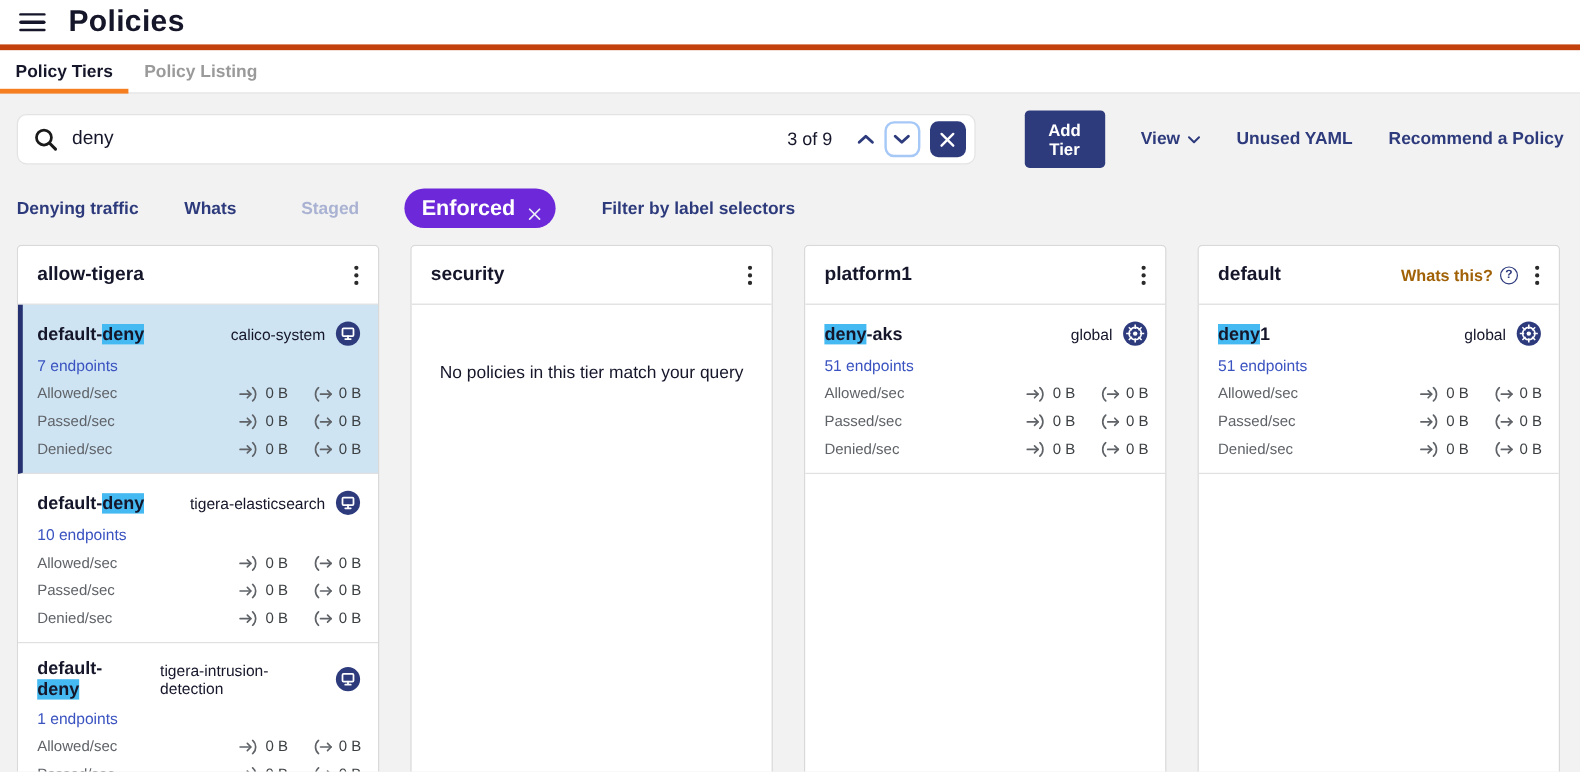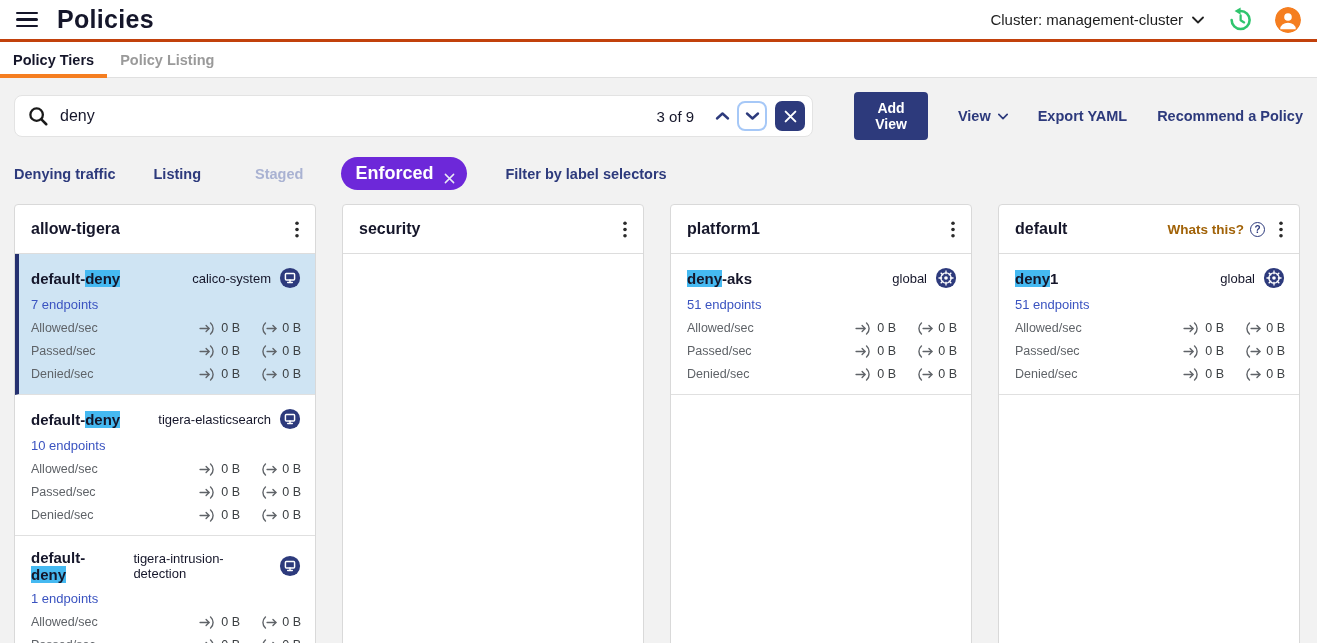--- a/index.html
+++ b/index.html
@@ -6,21 +6,21 @@
   html,body { margin:0; padding:0; }
   body {
     width:1317px; height:643px; overflow:hidden;
     font-family:"Liberation Sans", sans-serif;
     background:#f2f2f2; color:#15162a;
   }
   .icon svg { display:block; }
 
   
   .topbar { height:42px; background:#fff; display:flex; align-items:center;
-    padding:0 16px; border-bottom:3px solid #c2410c; }
+    padding:0 16px; border-bottom:5px solid #c2410c; }
   .hamburger { width:22px; display:flex; flex-direction:column; gap:4px; cursor:pointer; padding:3px 0; }
   .hamburger span { height:2.6px; background:#15162a; border-radius:2px; }
   .page-title { font-size:25px; font-weight:bold; color:#15162a; margin-left:19px; letter-spacing:.3px; }
   .topbar-right { margin-left:auto; display:flex; align-items:center; gap:22px; }
   .cluster { display:flex; align-items:center; gap:9px; font-size:15px; color:#1d1d1d; cursor:pointer; }
   .round-icon { width:26px; height:26px; border-radius:50%; overflow:hidden; cursor:pointer; }
 
   
   .tabs { background:#fff; display:flex; border-bottom:1px solid #e0e0e0; }
   .tab { position:relative; padding:10px 13px 9px; min-width:96px; font-size:14.5px;
@@ -86,44 +86,20 @@
 </head>
 <body>
 
 <div class="topbar">
   <div class="hamburger">
     <span></span>
       <span></span>
       <span></span>
   </div>
   <div class="page-title">Policies</div>
-  <div class="topbar-right">
-    <div class="cluster">
-      <span>Cluster: management-cluster</span>
-      <span class="icon">
-        <svg width="12" height="8" viewBox="0 0 12 8" fill="none">
-            <path d="M1 1.5l5 5 5-5" stroke="#222" stroke-width="1.8" stroke-linecap="round" stroke-linejoin="round"></path>
-          </svg>
-      </span>
-    </div>
-    <span class="icon" style="cursor:pointer">
-      <svg width="27" height="27" viewBox="0 0 24 24" fill="none">
-        <path d="M13 4.5a8 8 0 1 1-8 8" stroke="#2fc56d" stroke-width="2.3" stroke-linecap="round"></path>
-        <path d="M13 1.3l-5.4 3.2 5.4 3.2z" fill="#2fc56d"></path>
-        <path d="M13 8.4v4.3l3.1 1.9" stroke="#2fc56d" stroke-width="2" stroke-linecap="round" stroke-linejoin="round"></path>
-      </svg>
-    </span>
-    <span class="round-icon icon">
-      <svg width="26" height="26" viewBox="0 0 24 24">
-        <circle cx="12" cy="12" r="12" fill="#f57e20"></circle>
-        <circle cx="12" cy="9.3" r="3.5" fill="#fff"></circle>
-        <path d="M4.8 20.5a7.2 6 0 0 1 14.4 0z" fill="#fff"></path>
-      </svg>
-    </span>
-  </div>
 </div>
 
 <div class="tabs">
   <div class="tab active">Policy Tiers</div>
   <div class="tab">Policy Listing</div>
 </div>
 
 <div class="controls-row">
   <div class="searchbar">
     <span class="icon">
@@ -150,37 +126,37 @@
     </div>
     <div class="close-btn">
       <span class="icon">
         <svg width="13" height="13" viewBox="0 0 12 12" fill="none">
             <path d="M1.5 1.5l9 9M10.5 1.5l-9 9" stroke="#fff" stroke-width="1.8" stroke-linecap="round"></path>
           </svg>
       </span>
     </div>
   </div>
   <div class="toolbar">
-    <button class="btn-primary">Add View</button>
+    <button class="btn-primary">Add Tier</button>
     <div class="link-btn">
       <span>View</span>
       <span class="icon">
         <svg width="10" height="7" viewBox="0 0 12 8" fill="none">
             <path d="M1 1.5l5 5 5-5" stroke="#2d3a7c" stroke-width="2" stroke-linecap="round" stroke-linejoin="round"></path>
           </svg>
       </span>
     </div>
-    <div class="link-btn">Export YAML</div>
+    <div class="link-btn">Unused YAML</div>
     <div class="link-btn">Recommend a Policy</div>
   </div>
 </div>
 
 <div class="filters">
   <span class="filter-link">Denying traffic</span>
-  <span class="filter-link">Listing</span>
+  <span class="filter-link">Whats</span>
   <span class="filter-link disabled">Staged</span>
   <span class="filter-pill">
     <span>Enforced</span>
     <span class="icon" style="cursor:pointer">
       <svg width="11" height="11" viewBox="0 0 12 12" fill="none">
           <path d="M1.5 1.5l9 9M10.5 1.5l-9 9" stroke="#e8eaf5" stroke-width="1.6" stroke-linecap="round"></path>
         </svg>
     </span>
   </span>
   <span class="filter-link">Filter by label selectors</span>
@@ -439,20 +415,21 @@
         <div class="tier-head-right">
           <span class="kebab"><span class="icon"><svg width="4" height="17" viewBox="0 0 4 17">
                 <g fill="#2b2b2b">
                   <circle cx="2" cy="2.2" r="1.8"></circle>
                   <circle cx="2" cy="8.5" r="1.8"></circle>
                   <circle cx="2" cy="14.8" r="1.8"></circle>
                 </g>
               </svg></span></span>
         </div>
       </div>
+      <div class="empty-msg">No policies in this tier match your query</div>
     </div>
     <div class="tier-col">
       <div class="tier-head">
         <span class="tier-name">platform1</span>
         <div class="tier-head-right">
           <span class="kebab"><span class="icon"><svg width="4" height="17" viewBox="0 0 4 17">
                 <g fill="#2b2b2b">
                   <circle cx="2" cy="2.2" r="1.8"></circle>
                   <circle cx="2" cy="8.5" r="1.8"></circle>
                   <circle cx="2" cy="14.8" r="1.8"></circle>

